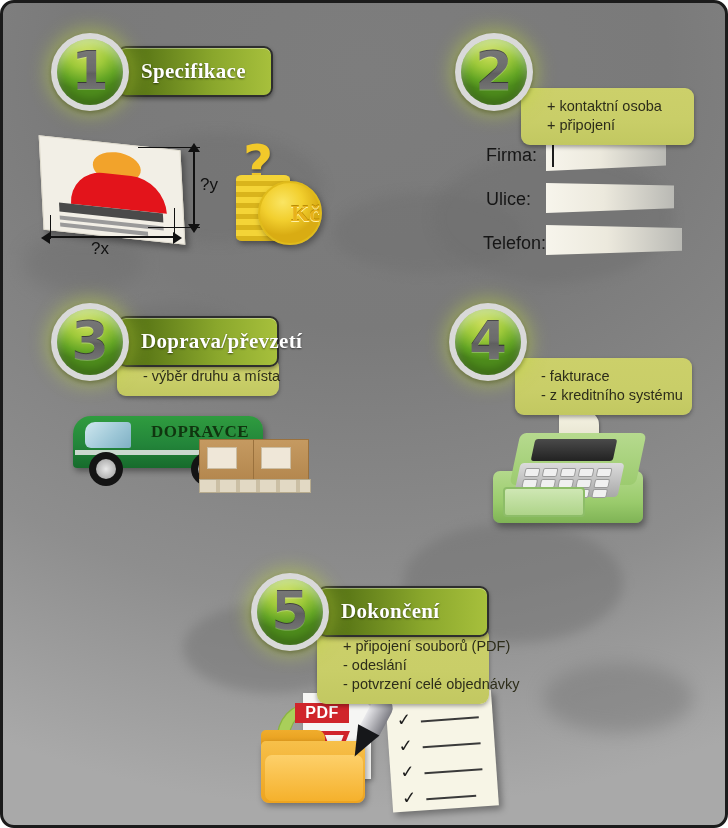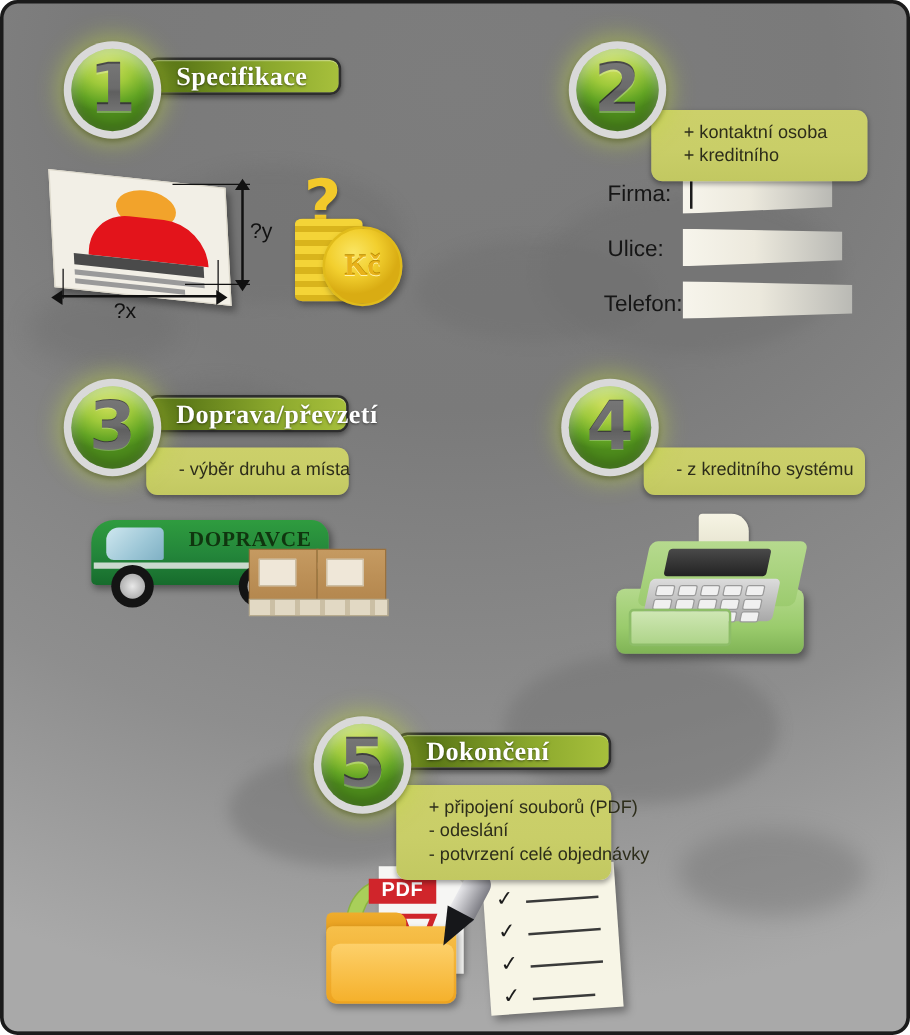--- a/index.html
+++ b/index.html
@@ -34,21 +34,21 @@
     position:absolute;left:0;top:0;width:78px;height:78px;z-index:4;
     display:flex;align-items:center;justify-content:center;
     font-family:"DejaVu Sans",sans-serif;font-weight:bold;font-size:54px;line-height:1;
     color:#3b3b3b;
     background:linear-gradient(180deg,#555 0%,#3a3a3a 48%,#2a2a2a 52%,#6a6a6a 100%);
     -webkit-background-clip:text;background-clip:text;-webkit-text-fill-color:transparent;
     text-shadow:0 1px 0 rgba(255,255,255,.25);
     padding-bottom:3px;box-sizing:border-box;
   }
   .title{
-    position:absolute;z-index:2;height:30px;box-sizing:border-box;
+    position:absolute;z-index:2;height:51px;box-sizing:border-box;
     border:2px solid #2e2e2e;border-radius:9px;
     background:linear-gradient(90deg,#4f6a16 0%,#5d7a18 18%,#8aa72c 62%,#a7c03c 100%);
     box-shadow:inset 0 1px 0 rgba(255,255,255,.35), 0 2px 4px rgba(0,0,0,.4);
     display:flex;align-items:center;
     padding:0 16px 0 22px;
   }
   .title span{
     color:#ffffff;font-family:"Liberation Serif",serif;font-weight:bold;font-size:21px;
     letter-spacing:.3px;text-shadow:0 1px 2px rgba(0,0,0,.55);white-space:nowrap;
   }
@@ -73,21 +73,21 @@
   .dimline{position:absolute;background:#111;}
   .dimlabel{position:absolute;color:#111;font-size:17px;font-family:"Liberation Sans",sans-serif;}
   .arrow{position:absolute;width:0;height:0;}
 
   .coinstack{position:absolute;left:233px;top:172px;width:54px;height:66px;
     background:repeating-linear-gradient(180deg,#f4d437 0 6px,#d9b41c 6px 11px);
     border-radius:6px/4px;box-shadow:2px 3px 5px rgba(0,0,0,.35);}
   .bigcoin{position:absolute;left:255px;top:178px;width:60px;height:60px;border-radius:50%;
     background:radial-gradient(60% 55% at 38% 32%,#fae563 0%,#f2cf2e 55%,#d9ac13 100%);
     border:2px solid #e0bb1b;box-shadow:2px 3px 6px rgba(0,0,0,.35);
-    display:flex;align-items:center;justify-content:center;}
+    display:flex;align-items:center;justify-content:flex-end;}
   .bigcoin span{font-family:"Liberation Serif",serif;font-weight:bold;font-size:24px;color:#e8b21a;
     text-shadow:0 1px 0 #fff3a8, 0 -1px 0 #b98c08;}
   .qmark{position:absolute;left:240px;top:135px;font-family:"DejaVu Sans",sans-serif;font-weight:bold;
     font-size:52px;color:#f2c92a;text-shadow:1px 2px 3px rgba(0,0,0,.35);line-height:1;}
 
   
   .flabel{position:absolute;color:#161616;font-size:18px;font-family:"Liberation Sans",sans-serif;}
   .ffield{position:absolute;background:linear-gradient(90deg,#f7f5ec 0%,#ece9dd 45%,#b9b9b4 100%);
     box-shadow:1px 2px 3px rgba(0,0,0,.3);}
   .caret{position:absolute;width:2px;background:#1c1c1c;}
@@ -208,21 +208,21 @@
       <span>Kč</span>
     </div>
   </div>
 
   <div class="step" style="left:452px;top:30px;width:240px;height:100px;">
     <div class="badge">
       <div class="num">2</div>
     </div>
     <div class="sub" style="left:66px;top:55px;width:173px;">
       <div>+ kontaktní osoba</div>
-      <div>+ kreditního</div>
+      <div>+ připojení</div>
     </div>
   </div>
 
   <div>
     <div class="flabel" style="left:483px;top:142px;">Firma:</div>
     <div class="ffield" style="left:543px;top:138px;width:120px;height:30px;clip-path:polygon(0 0,100% 6%,100% 82%,0 100%);"></div>
     <div class="caret" style="left:549px;top:142px;height:22px;"></div>
 
     <div class="flabel" style="left:483px;top:186px;text-align:right;">Ulice:</div>
     <div class="ffield" style="left:543px;top:180px;width:128px;height:30px;clip-path:polygon(0 0,100% 8%,100% 84%,0 100%);"></div>
@@ -260,20 +260,21 @@
       <div class="boxlabel" style="left:62px;top:14px;width:28px;height:20px;"></div>
       <div class="palletbase"></div>
     </div>
   </div>
 
   <div class="step" style="left:446px;top:300px;width:240px;height:100px;">
     <div class="badge">
       <div class="num">4</div>
     </div>
     <div class="sub" style="left:66px;top:55px;width:177px;">
+      <div>- fakturace</div>
       <div>- z kreditního systému</div>
     </div>
   </div>
 
   <div class="reg">
     <div class="receipt"></div>
     <div class="reg-base"></div>
     <div class="reg-top"></div>
     <div class="reg-screen"></div>
     <div class="reg-keys">

